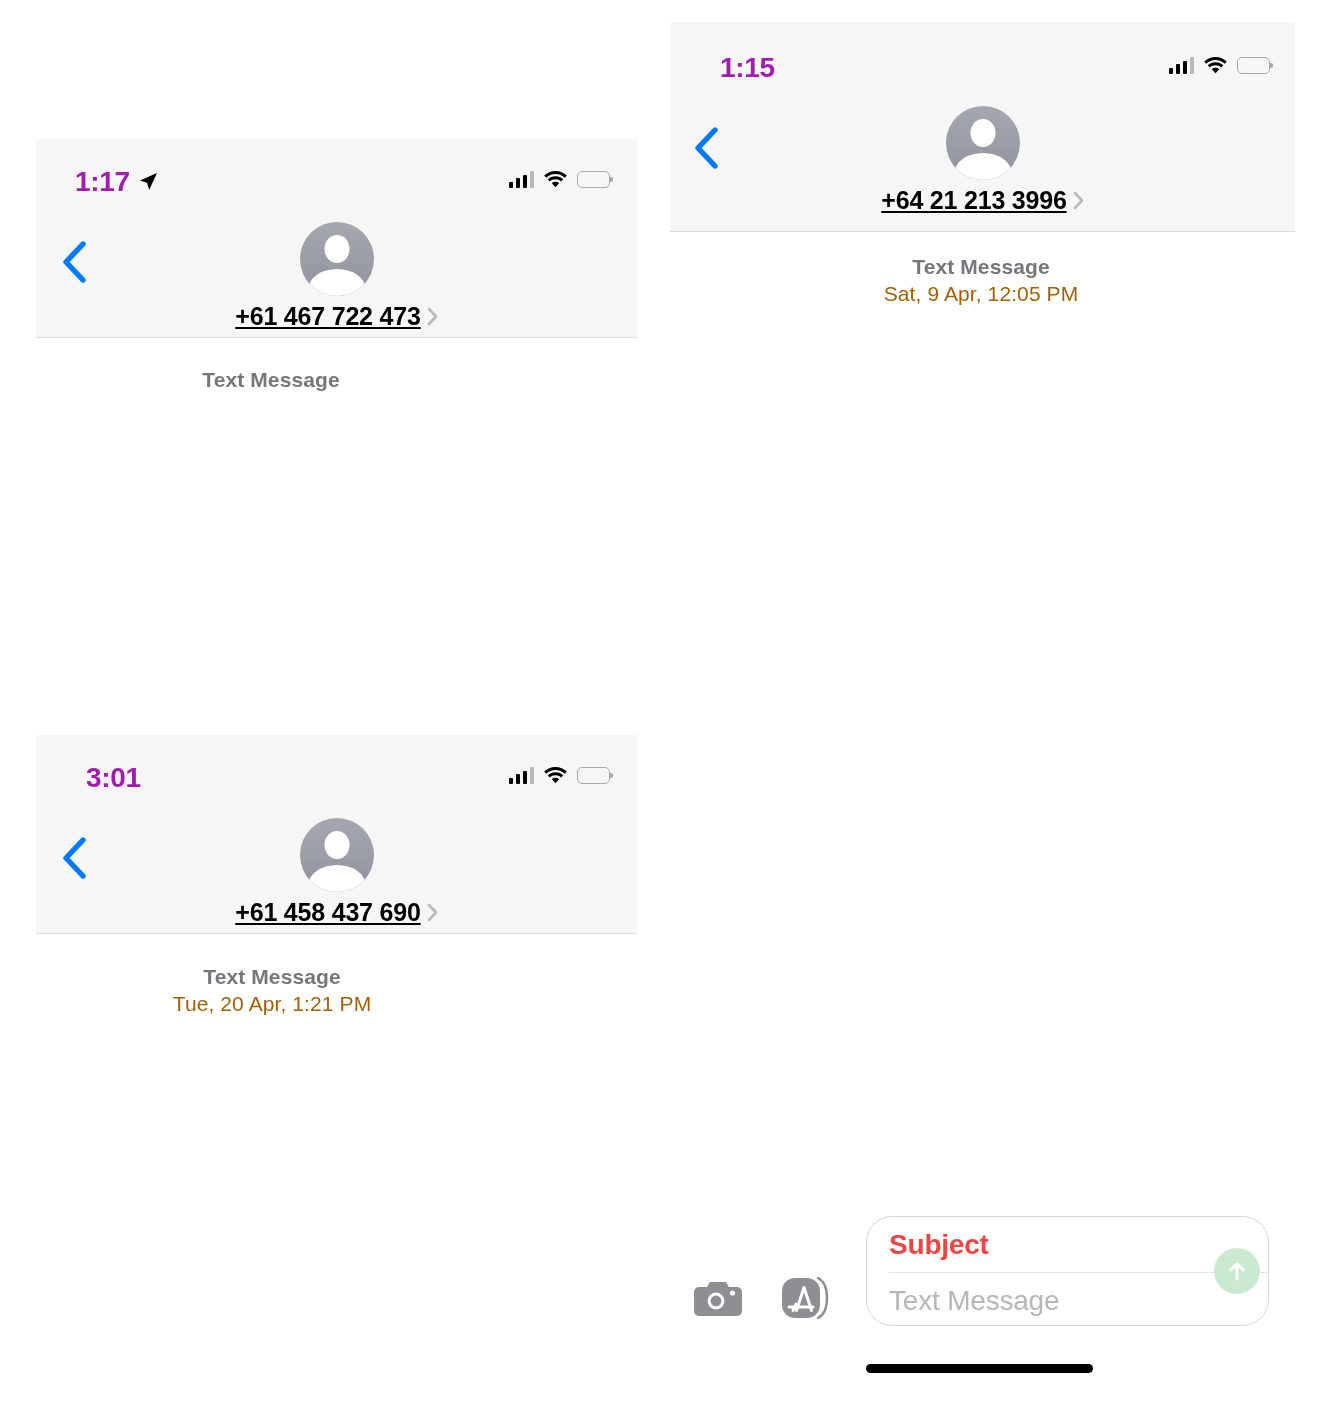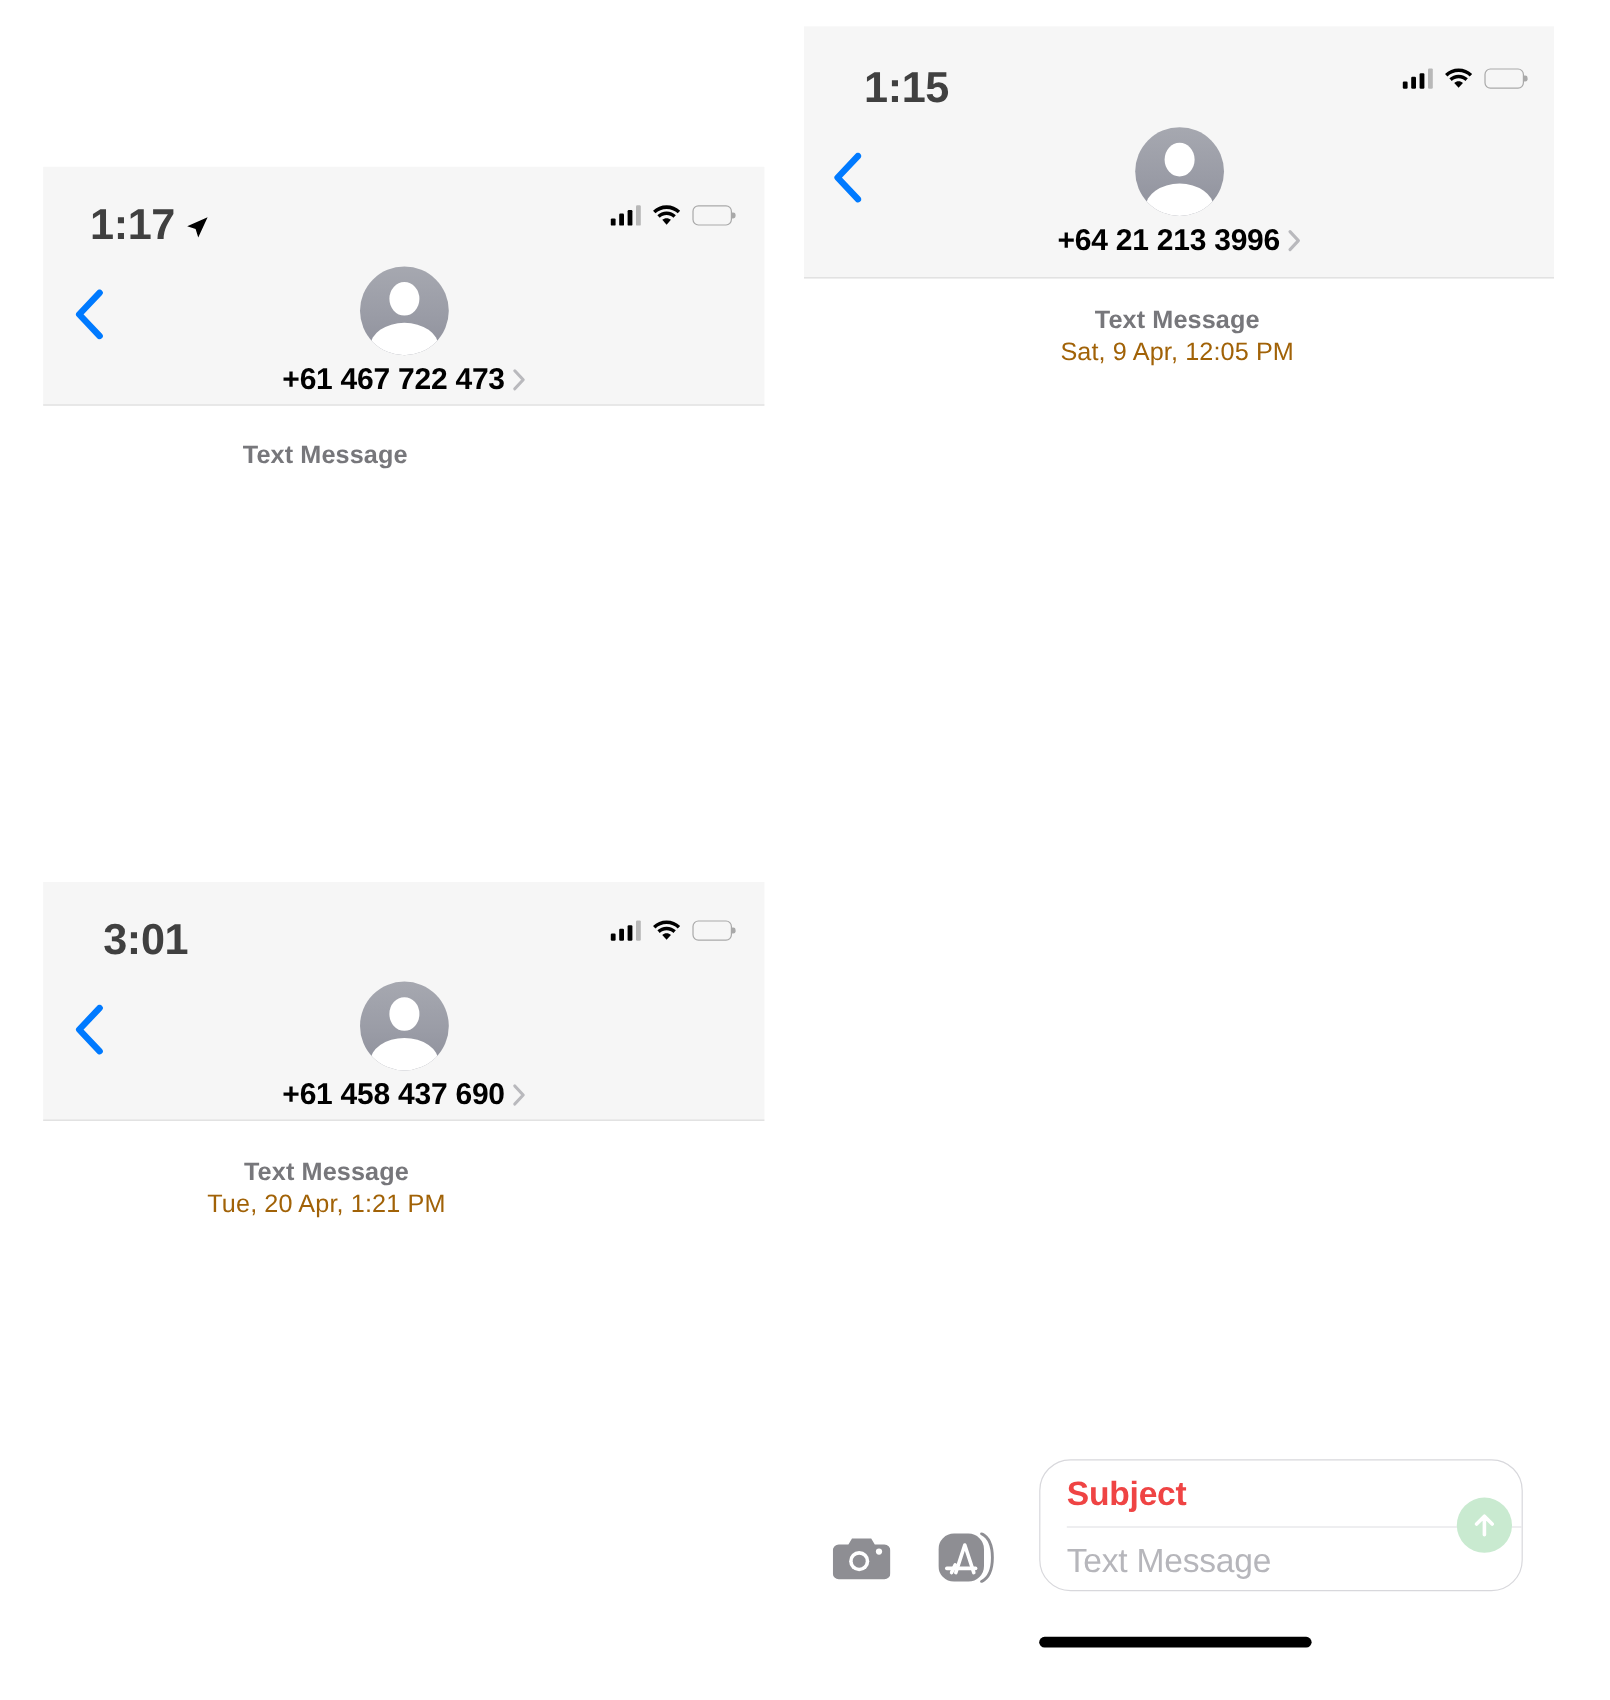--- a/index.html
+++ b/index.html
@@ -23,23 +23,23 @@
     height: 100%;
   }
 
   
   .statusbar {
     position: absolute; left: 0; right: 0; top: 0;
     height: 56px;
   }
   .clock {
     position: absolute;
-    font-size: 36px;
+    font-size: 28px;
     font-weight: bold;
-    color: #404040;
+    color: #a21caf;
     letter-spacing: -0.3px;
     white-space: nowrap;
   }
   .loc-arrow { display:inline-block; margin-left: 7px; transform: translateY(2px); }
   .status-icons {
     position: absolute;
     display: flex; align-items: center; gap: 9px;
   }
   .bars { display: flex; align-items: flex-end; gap: 2.5px; height: 17px; }
   .bars i { display:block; width: 4.5px; background:#000; border-radius: 1px; }
@@ -80,20 +80,21 @@
     width: 25px; height: 28px; border-radius: 50%; background:#fff;
   }
   .avatar .body {
     position:absolute; left:50%; bottom:-13px; transform: translateX(-50%);
     width: 57px; height: 40px; border-radius: 50% 50% 45% 45%; background:#fff;
   }
   .contact-row { display:flex; align-items:center; gap: 6px; margin-top: 6px; }
   .contact-num {
     font-size: 25px; font-weight: bold; color:#000; letter-spacing: -0.2px;
     white-space: nowrap;
+    text-decoration: underline;
   }
   .contact-chev { width: 11px; height: 19px; }
 
   
   .convo { position: absolute; }
   .meta { text-align: center; line-height: 1.28; }
   .meta .mtype { font-size: 21px; font-weight: bold; color:#77777b; letter-spacing: 0.1px; }
   .meta .mdate { font-size: 21px; color:#a16207; letter-spacing: 0.1px; }
 
   .bubble-wrap { position: relative; margin-top: 26px; }

